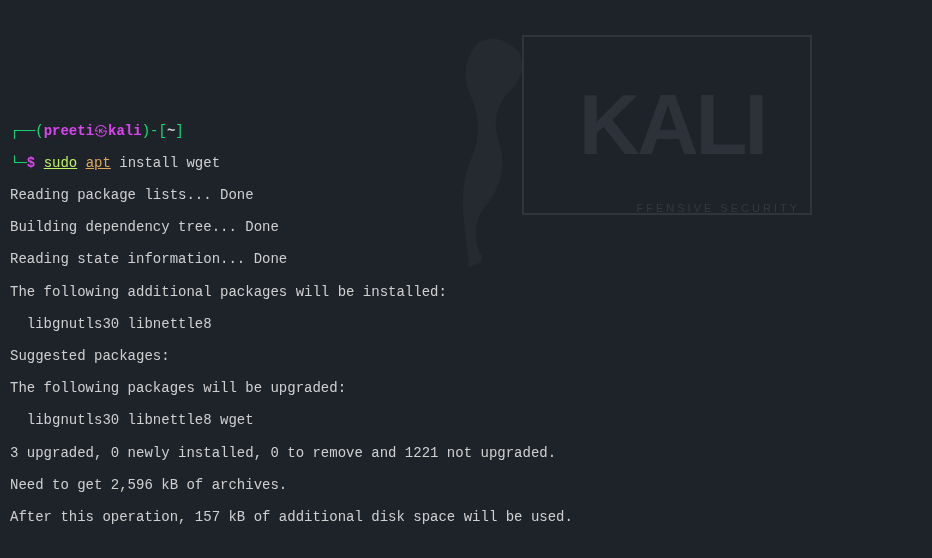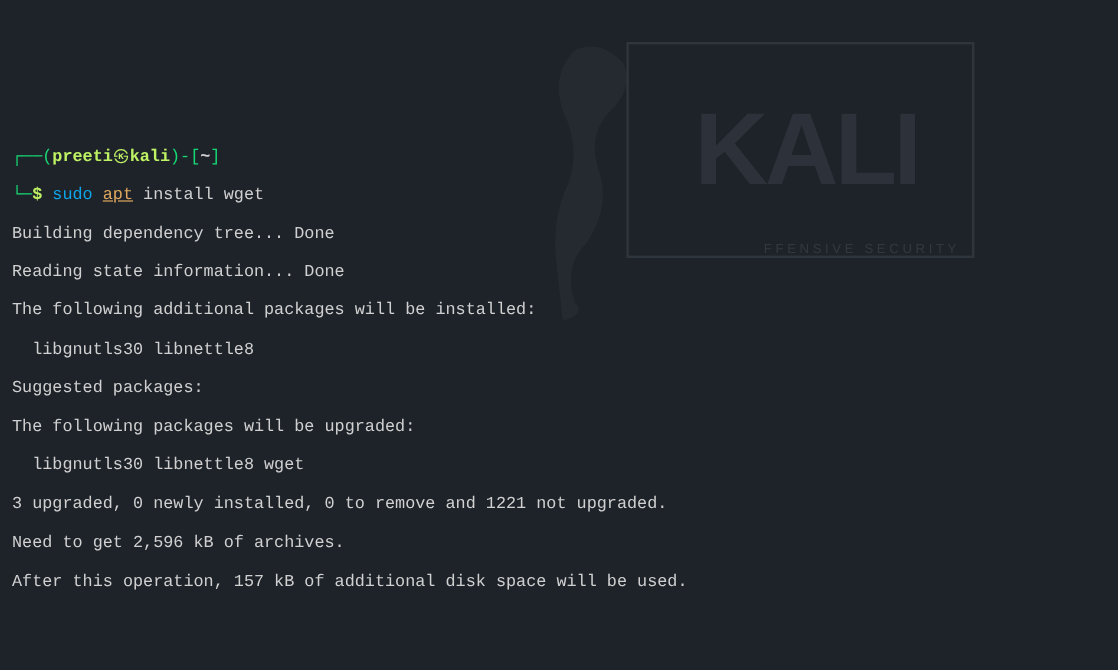--- a/index.html
+++ b/index.html
@@ -57,45 +57,46 @@
       left: -75px;
       width: 100px;
       height: 250px;
       opacity: 0.15;
     }
     .terminal-content {
       position: relative;
       z-index: 1;
     }
     .green { color: #17d974; }
-    .cyan { color: #bef264; margin-top: 28px; }
+    .cyan { color: #d946ef; margin-top: 28px; }
     .white { color: #d0d0d0; }
     .user-host { font-weight: bold; }
     .output-line {
       color: #d0d0d0;
     }
-    .sudo { color: #0ea5e9; }
+    .sudo { color: #bef264; text-decoration: underline; }
     .apt { color: #e0a85e; text-decoration: underline; font-family: Liberation Mono, monospace; }
   </style>
 </head>
 <body>
 
 
 
 <div class="watermark">
   <svg class="dragon-svg" viewBox="0 0 100 250">
     <path fill="rgba(100,110,120,0.7)" d="M30 20 Q50 10 70 30 Q80 50 60 70 Q40 90 50 120 Q60 150 40 180 Q20 200 30 230 Q40 240 20 245 L15 200 Q10 160 25 130 Q35 100 20 70 Q10 40 30 20 Z"></path>
   </svg>
   <span class="watermark-text">KALI</span>
   <span class="watermark-sub">FFENSIVE SECURITY</span>
 </div>
 
 <div class="terminal-content">
 <div><span class="green">┌──</span><span class="green">(</span><span class="cyan user-host">preeti</span><span class="cyan">㉿</span><span class="cyan user-host">kali</span><span class="green">)</span><span class="green">-[</span><span class="white user-host">~</span><span class="green">]</span></div>
 <div><span class="green">└─</span><span class="cyan user-host">$</span> <span class="sudo">sudo</span> <span class="apt">apt</span><span class="white"> install wget</span></div>
+<div class="output-line">Reading package lists... Done</div>
 <div class="output-line">Building dependency tree... Done</div>
 <div class="output-line">Reading state information... Done</div>
 <div class="output-line">The following additional packages will be installed:</div>
 <div class="output-line">  libgnutls30 libnettle8</div>
 <div class="output-line">Suggested packages:</div>
 <div class="output-line">The following packages will be upgraded:</div>
 <div class="output-line">  libgnutls30 libnettle8 wget</div>
 <div class="output-line">3 upgraded, 0 newly installed, 0 to remove and 1221 not upgraded.</div>
 <div class="output-line">Need to get 2,596 kB of archives.</div>
 <div class="output-line">After this operation, 157 kB of additional disk space will be used.</div>

